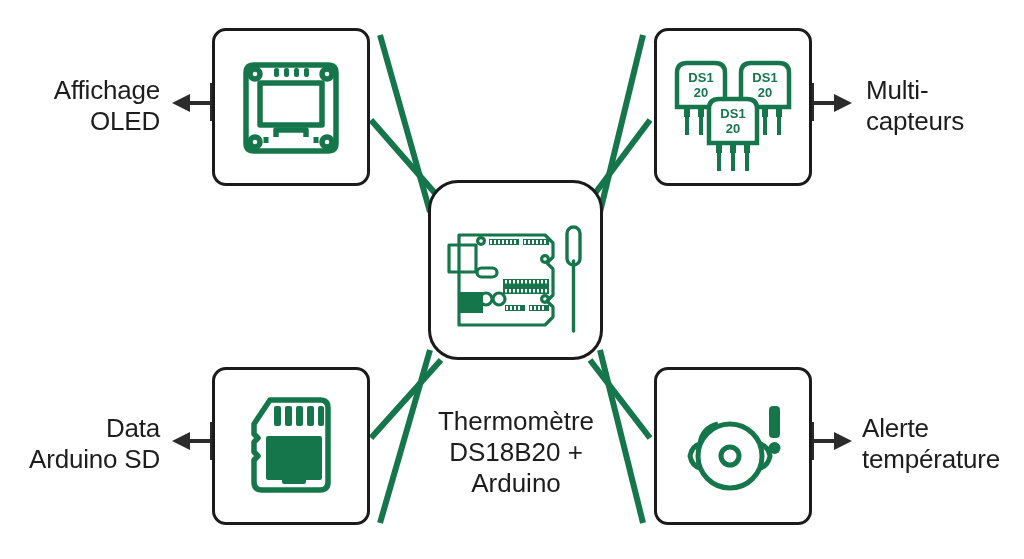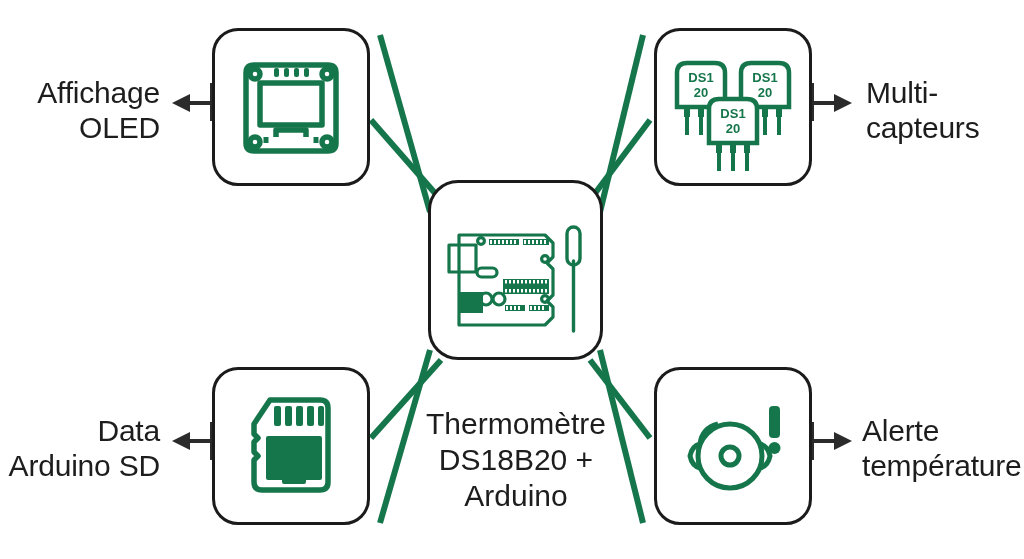--- a/index.html
+++ b/index.html
@@ -25,56 +25,56 @@
     top: 0;
     width: 1024px;
     height: 559px;
     pointer-events: none;
   }
   .node-box {
     position: absolute;
     box-sizing: border-box;
     background: #ffffff;
     border: 3.5px solid #1b1b1b;
-    border-radius: 26px;
+    border-radius: 14px;
     display: flex;
     align-items: center;
     justify-content: center;
     z-index: 3;
   }
   .center-box {
     position: absolute;
     box-sizing: border-box;
     background: #ffffff;
     border: 3.5px solid #1b1b1b;
     border-radius: 30px;
     display: flex;
     align-items: center;
     justify-content: center;
     z-index: 3;
   }
   .side-label {
     position: absolute;
     color: #1d1d1d;
-    font-size: 30px;
+    font-size: 26px;
     line-height: 1.18;
     letter-spacing: -0.2px;
     z-index: 4;
     white-space: pre-line;
   }
   .label-left {
     text-align: right;
   }
   .label-right {
     text-align: left;
   }
   .center-label {
     position: absolute;
     color: #1d1d1d;
-    font-size: 30px;
+    font-size: 26px;
     line-height: 1.2;
     text-align: center;
     z-index: 4;
     white-space: pre-line;
     width: 300px;
   }
   .icon-svg {
     display: block;
   }
 </style>

